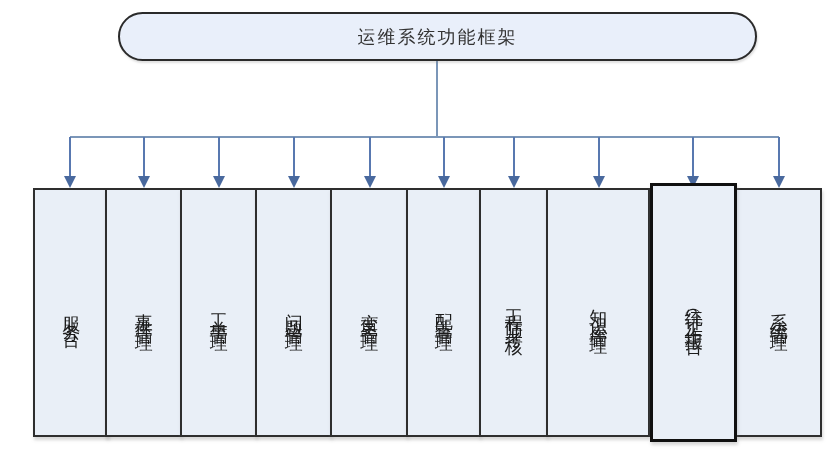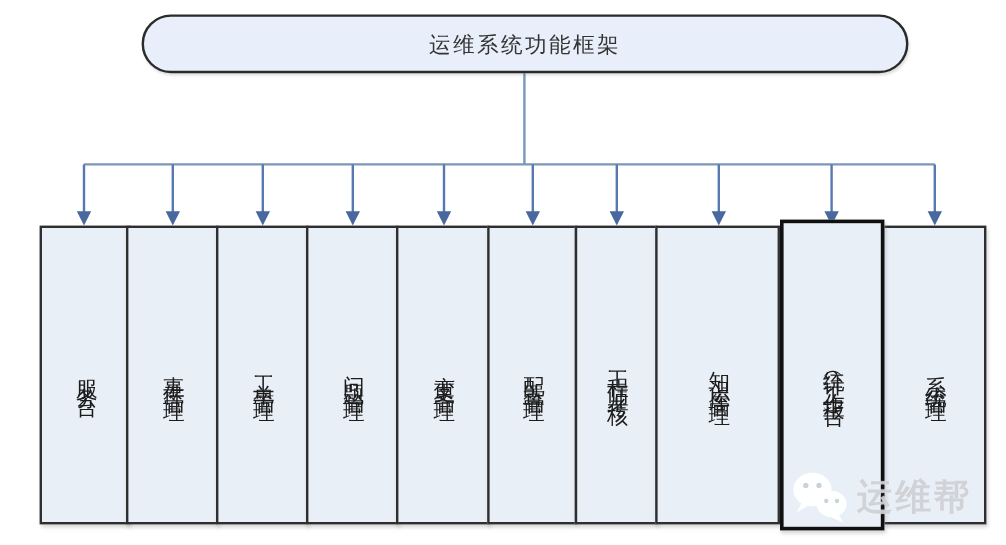--- a/index.html
+++ b/index.html
@@ -106,29 +106,14 @@
   <div class="module-box" style="left:546px;width:104px;">
       <span class="module-label">知识库管理</span>
     </div>
   <div class="module-box highlight" style="left:650px;width:87px;">
       <span class="module-label">统计（工作报告）</span>
     </div>
   <div class="module-box" style="left:735px;width:87px;">
       <span class="module-label">系统管理</span>
     </div>
 
-  <div class="watermark">
-    <svg width="50" height="46" viewBox="0 0 50 46">
-      <g>
-        <ellipse cx="19" cy="17" rx="16" ry="14" fill="rgba(255,255,255,0.95)"></ellipse>
-        <path d="M10 28 L6 36 L16 30 Z" fill="rgba(255,255,255,0.95)"></path>
-        <circle cx="13.5" cy="13.5" r="2.2" fill="rgba(160,172,190,0.55)"></circle>
-        <circle cx="24.5" cy="13.5" r="2.2" fill="rgba(160,172,190,0.55)"></circle>
-        <ellipse cx="35" cy="29" rx="12.5" ry="11" fill="rgba(255,255,255,0.95)"></ellipse>
-        <path d="M41 38 L45 45 L35 40 Z" fill="rgba(255,255,255,0.95)"></path>
-        <circle cx="30.5" cy="26.5" r="1.8" fill="rgba(160,172,190,0.55)"></circle>
-        <circle cx="39.5" cy="26.5" r="1.8" fill="rgba(160,172,190,0.55)"></circle>
-      </g>
-    </svg>
-    <span class="wm-text">运维帮</span>
-  </div>
 
 </div>
 
 </body></html>

